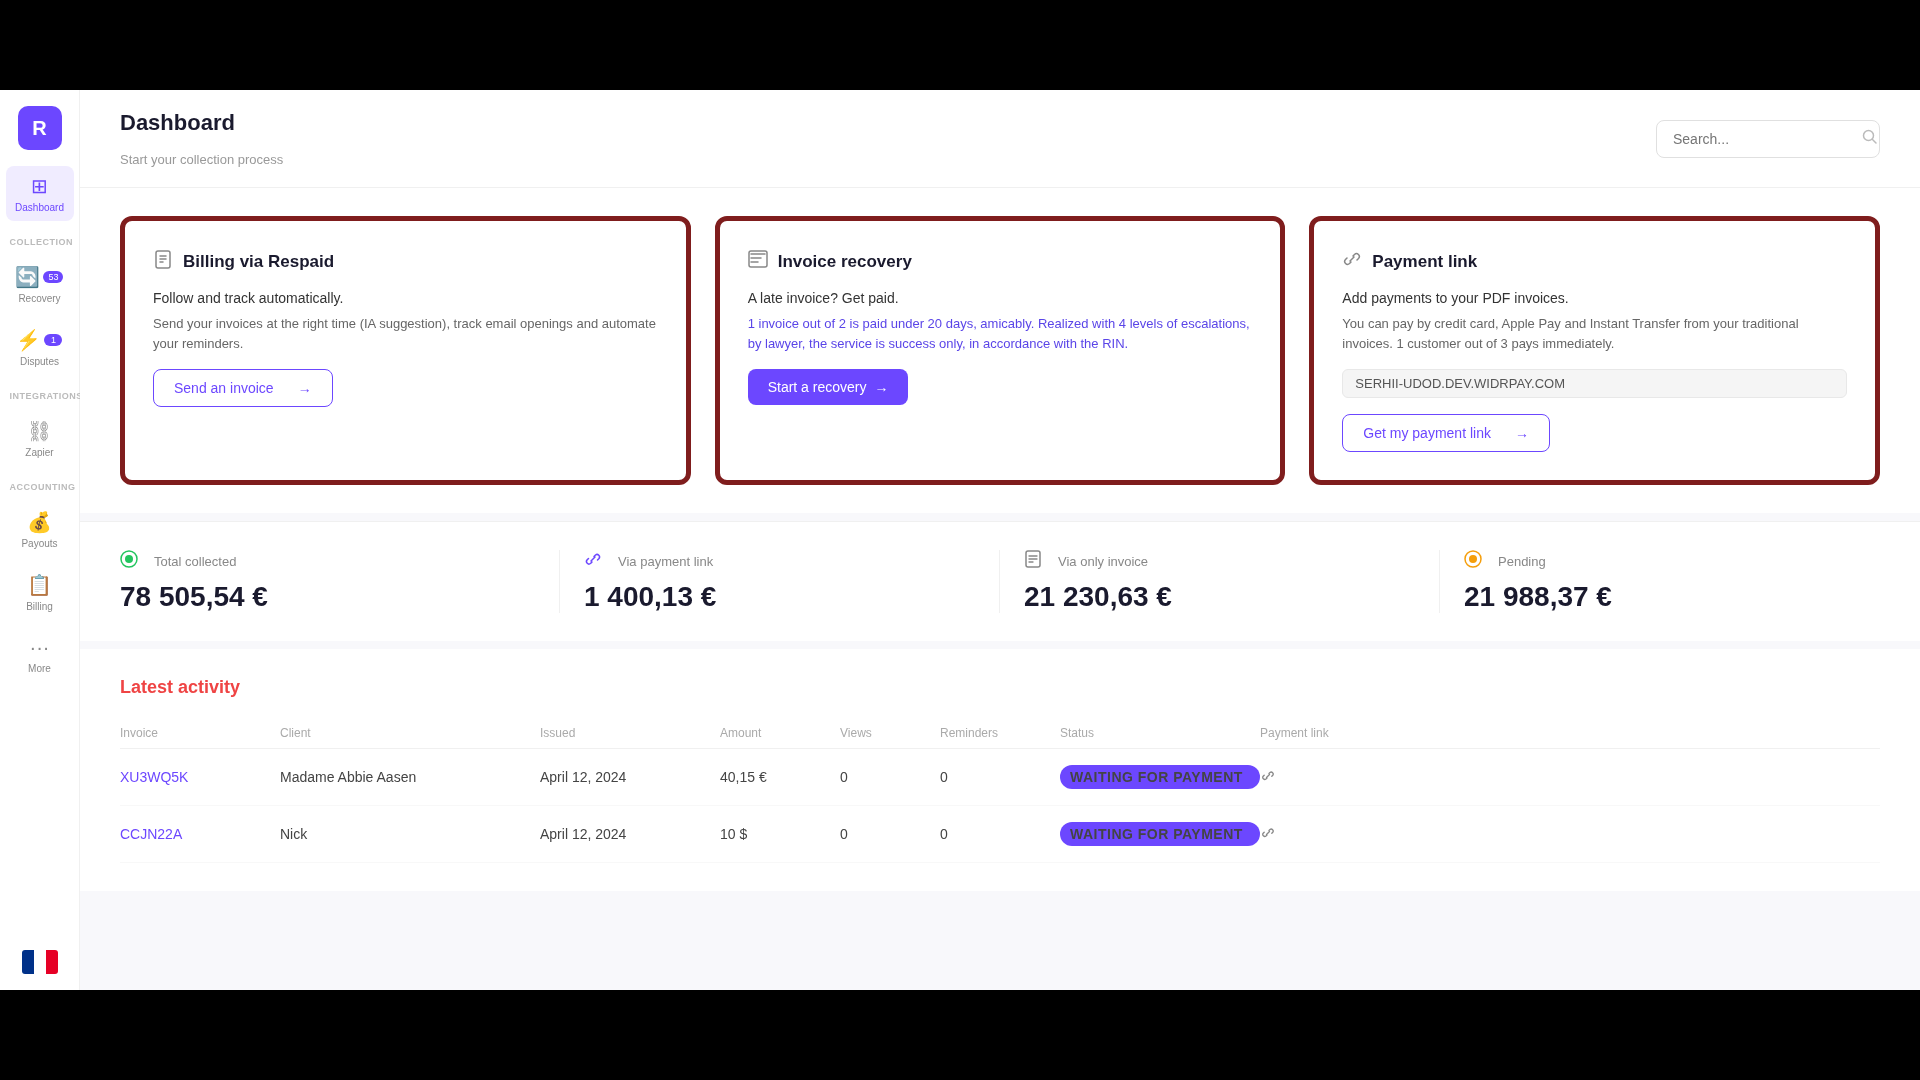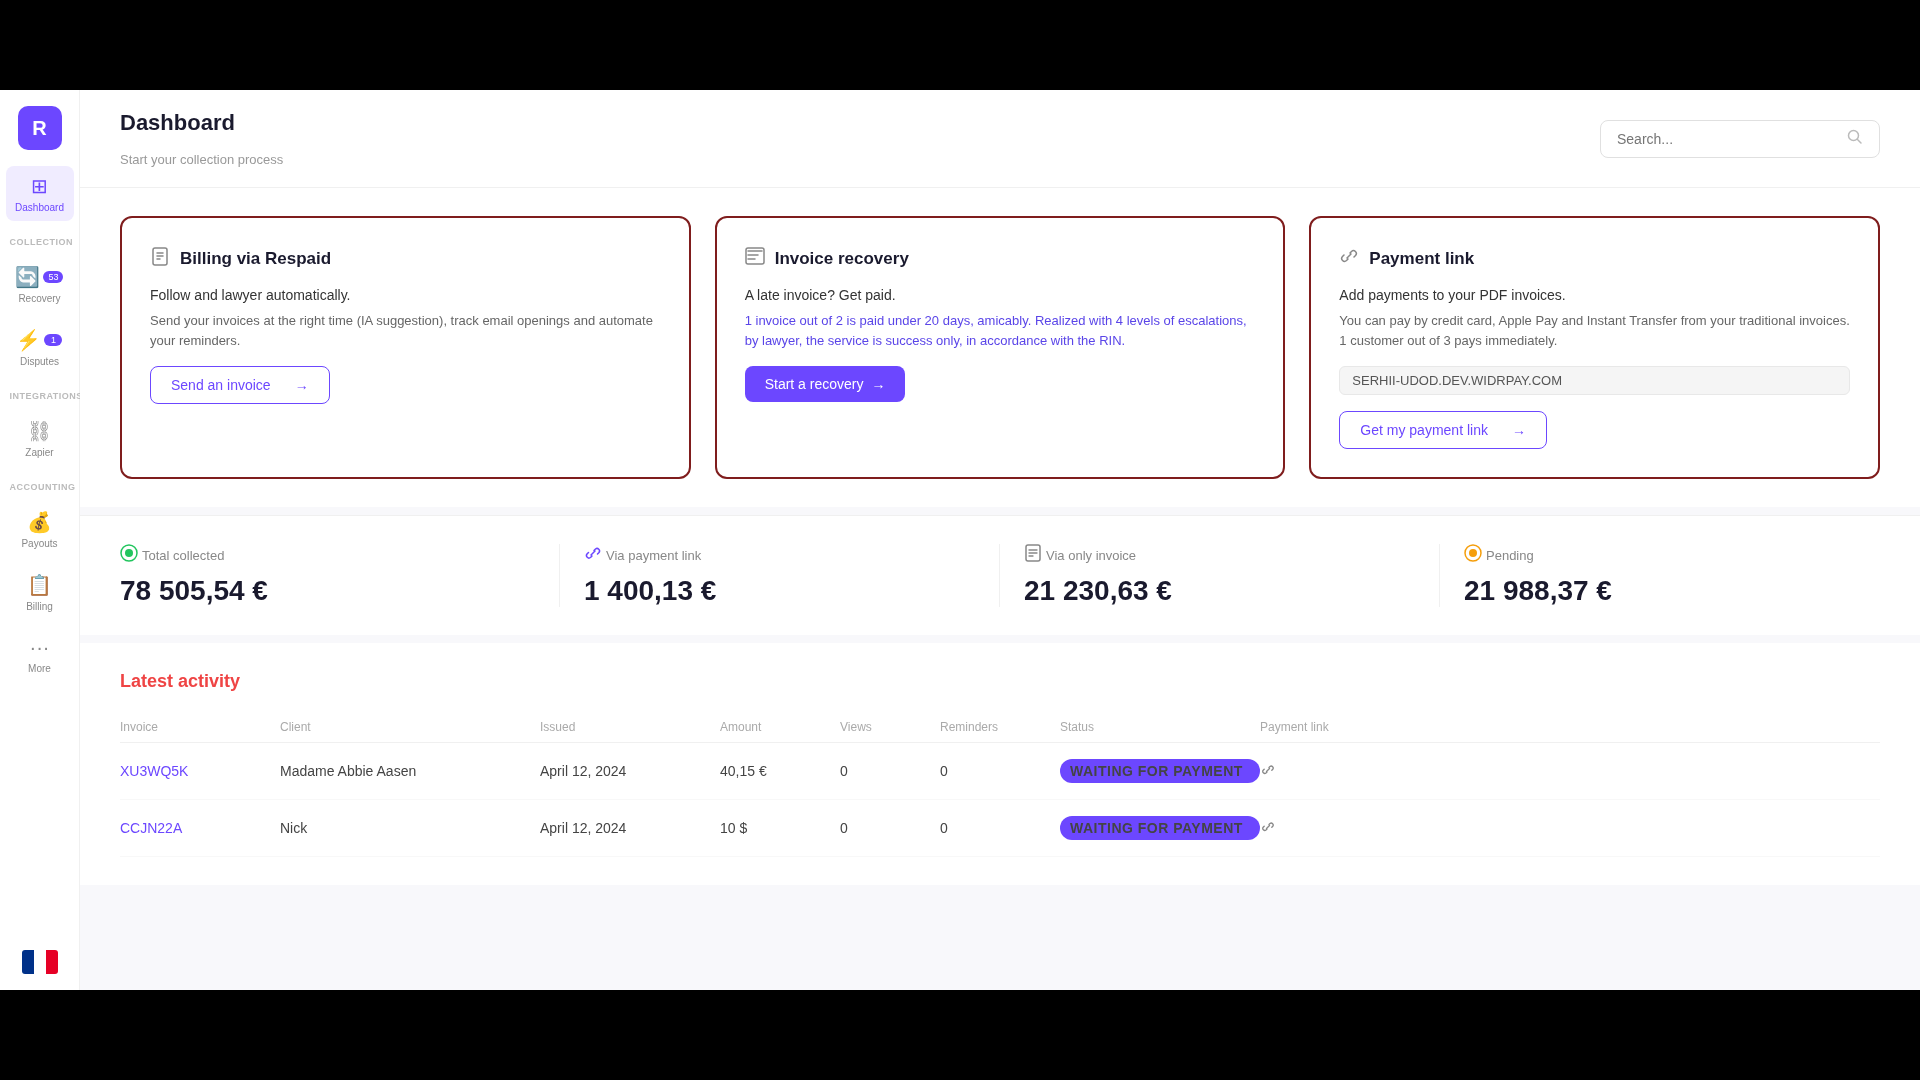--- a/index.html
+++ b/index.html
@@ -130,21 +130,21 @@
       color: #999;
       margin-top: 16px;
     }
     
     .search-bar {
       display: flex;
       align-items: center;
       border: 1px solid #e0e0e0;
       border-radius: 8px;
       padding: 8px 16px;
-      width: 280px;
+      width: 224px;
       background: #fff;
       gap: 8px;
     }
     
     .search-bar input {
       border: none;
       outline: none;
       font-size: 14px;
       color: #999;
       flex: 1;
@@ -160,21 +160,21 @@
     .cards-row {
       display: grid;
       grid-template-columns: 1fr 1fr 1fr;
       gap: 24px;
       padding: 28px 40px;
       background: #fff;
     }
     
     .card {
       background: #fff;
-      border: 2px solid #7f1d1d;
+      border: 5px solid #7f1d1d;
       border-radius: 12px;
       padding: 28px;
       display: flex;
       flex-direction: column;
       gap: 16px;
     }
     
     .card-header {
       display: flex;
       align-items: center;
@@ -266,21 +266,21 @@
       border-right: 1px solid #f0f0f0;
       padding: 0 24px;
     }
     
     .stat-item:first-child { padding-left: 0; }
     .stat-item:last-child { border-right: none; }
     
     .stat-header {
       display: flex;
       align-items: center;
-      gap: 4px;
+      gap: 16px;
     }
     
     .stat-icon {
       font-size: 18px;
     }
     
     .stat-label {
       font-size: 13px;
       color: #888;
     }
@@ -462,21 +462,21 @@
               <svg width="20" height="20" viewBox="0 0 20 20" fill="none">
                 <rect x="3" y="2" width="14" height="17" rx="2" stroke="#888" stroke-width="1.5"></rect>
                 <line x1="7" y1="7" x2="13" y2="7" stroke="#888" stroke-width="1.5" stroke-linecap="round"></line>
                 <line x1="7" y1="10" x2="13" y2="10" stroke="#888" stroke-width="1.5" stroke-linecap="round"></line>
                 <line x1="7" y1="13" x2="10" y2="13" stroke="#888" stroke-width="1.5" stroke-linecap="round"></line>
               </svg>
             </span>
             <span class="card-title">Billing via Respaid</span>
           </div>
           <div class="card-body">
-            <p>Follow and lawyer automatically.</p>
+            <p>Follow and track automatically.</p>
             <span class="desc">Send your invoices at the right time (IA suggestion), track email openings and automate your reminders.</span>
           </div>
           <button class="btn-outline">
             <span>Send an invoice</span>
             <span>→</span>
           </button>
         </div>
 
         <div class="card">
           <div class="card-header">

